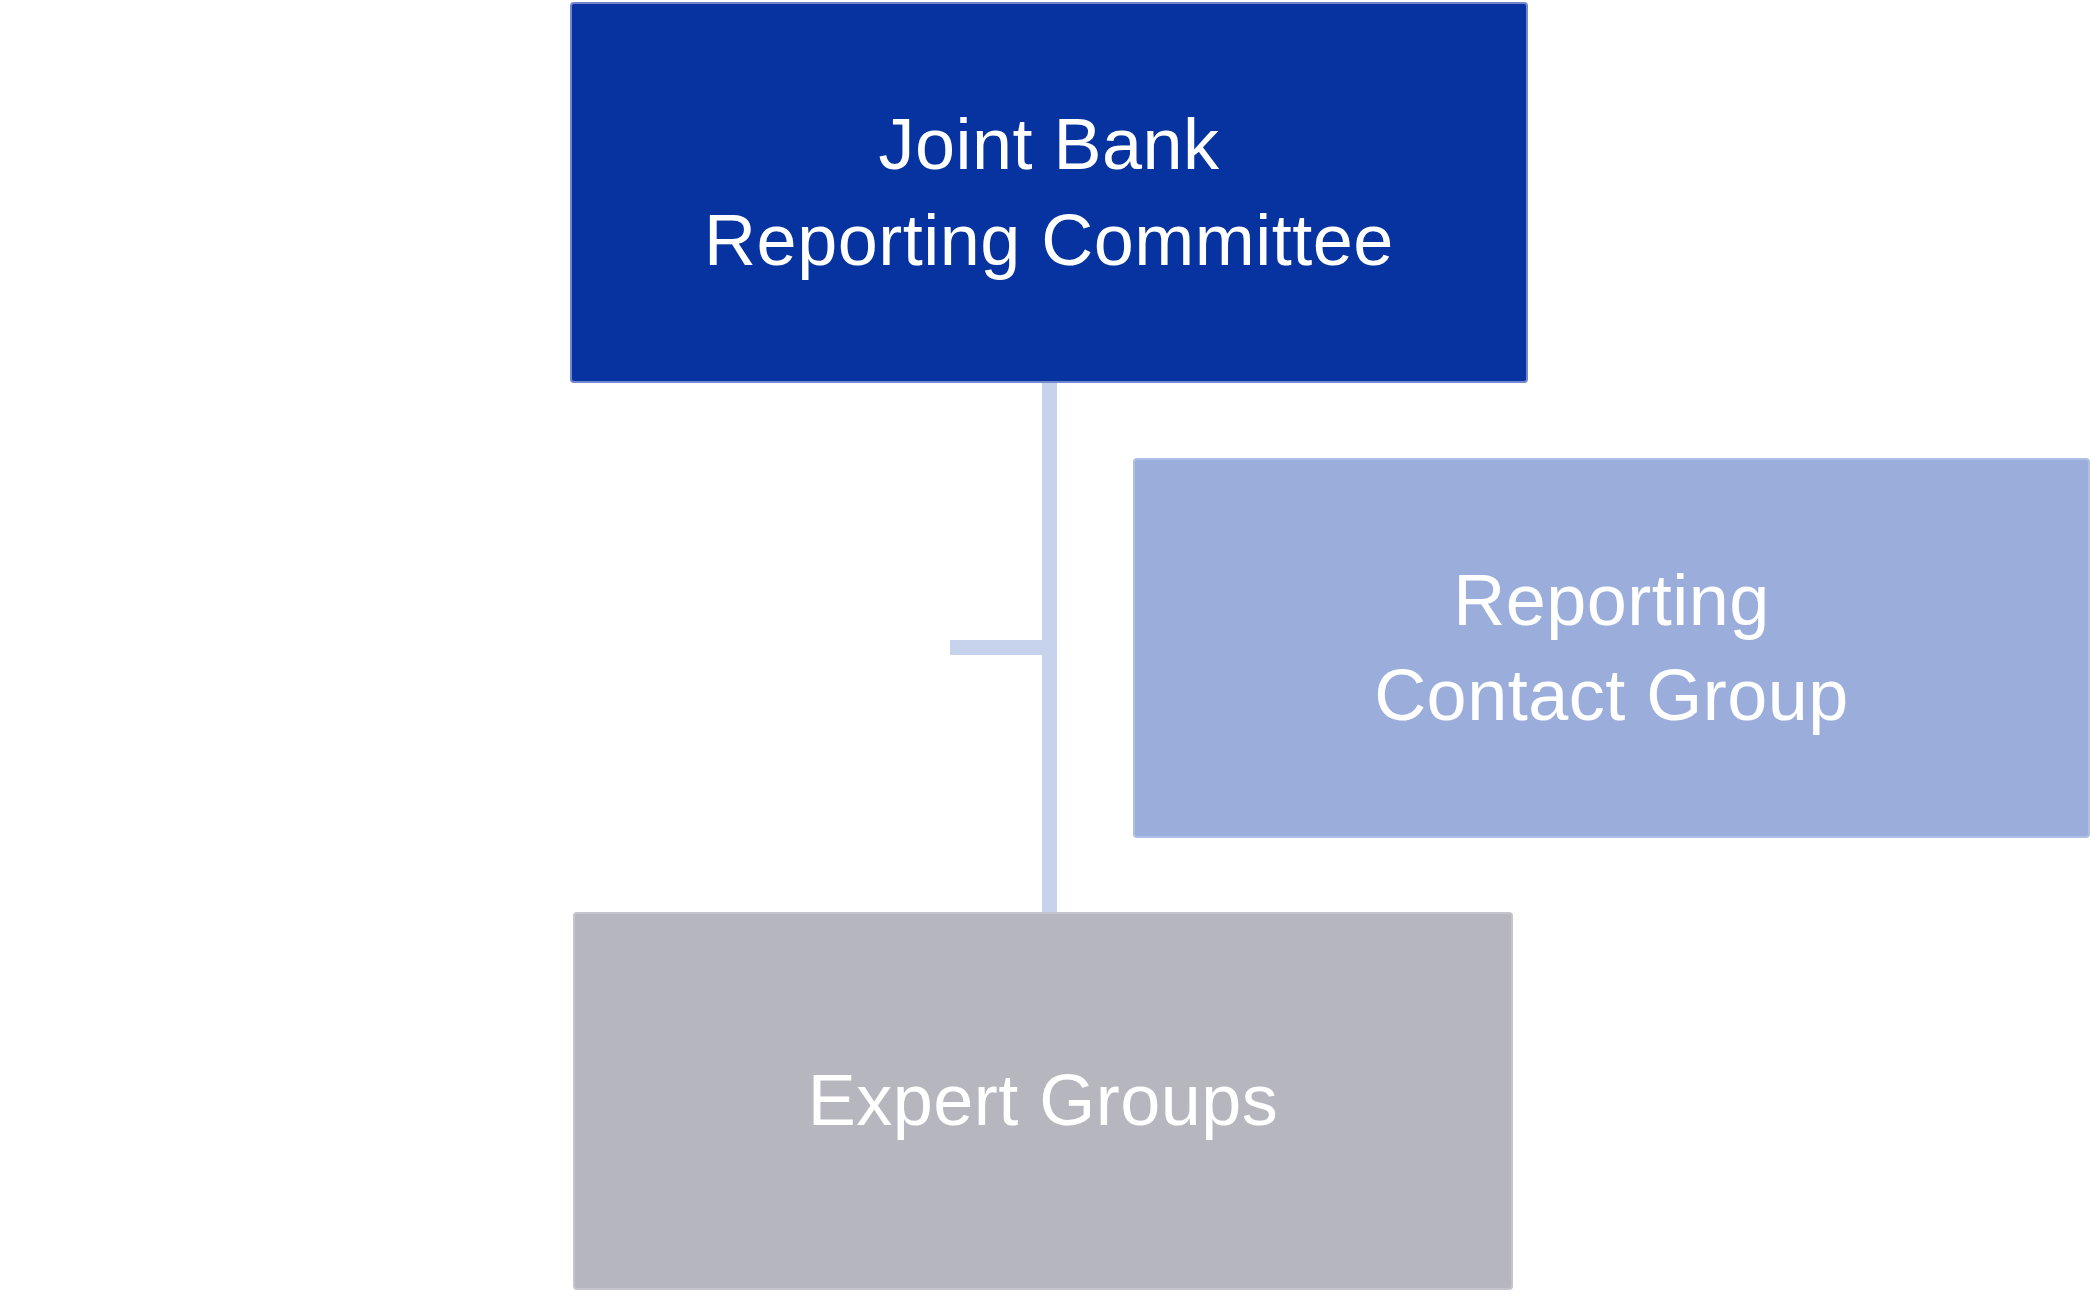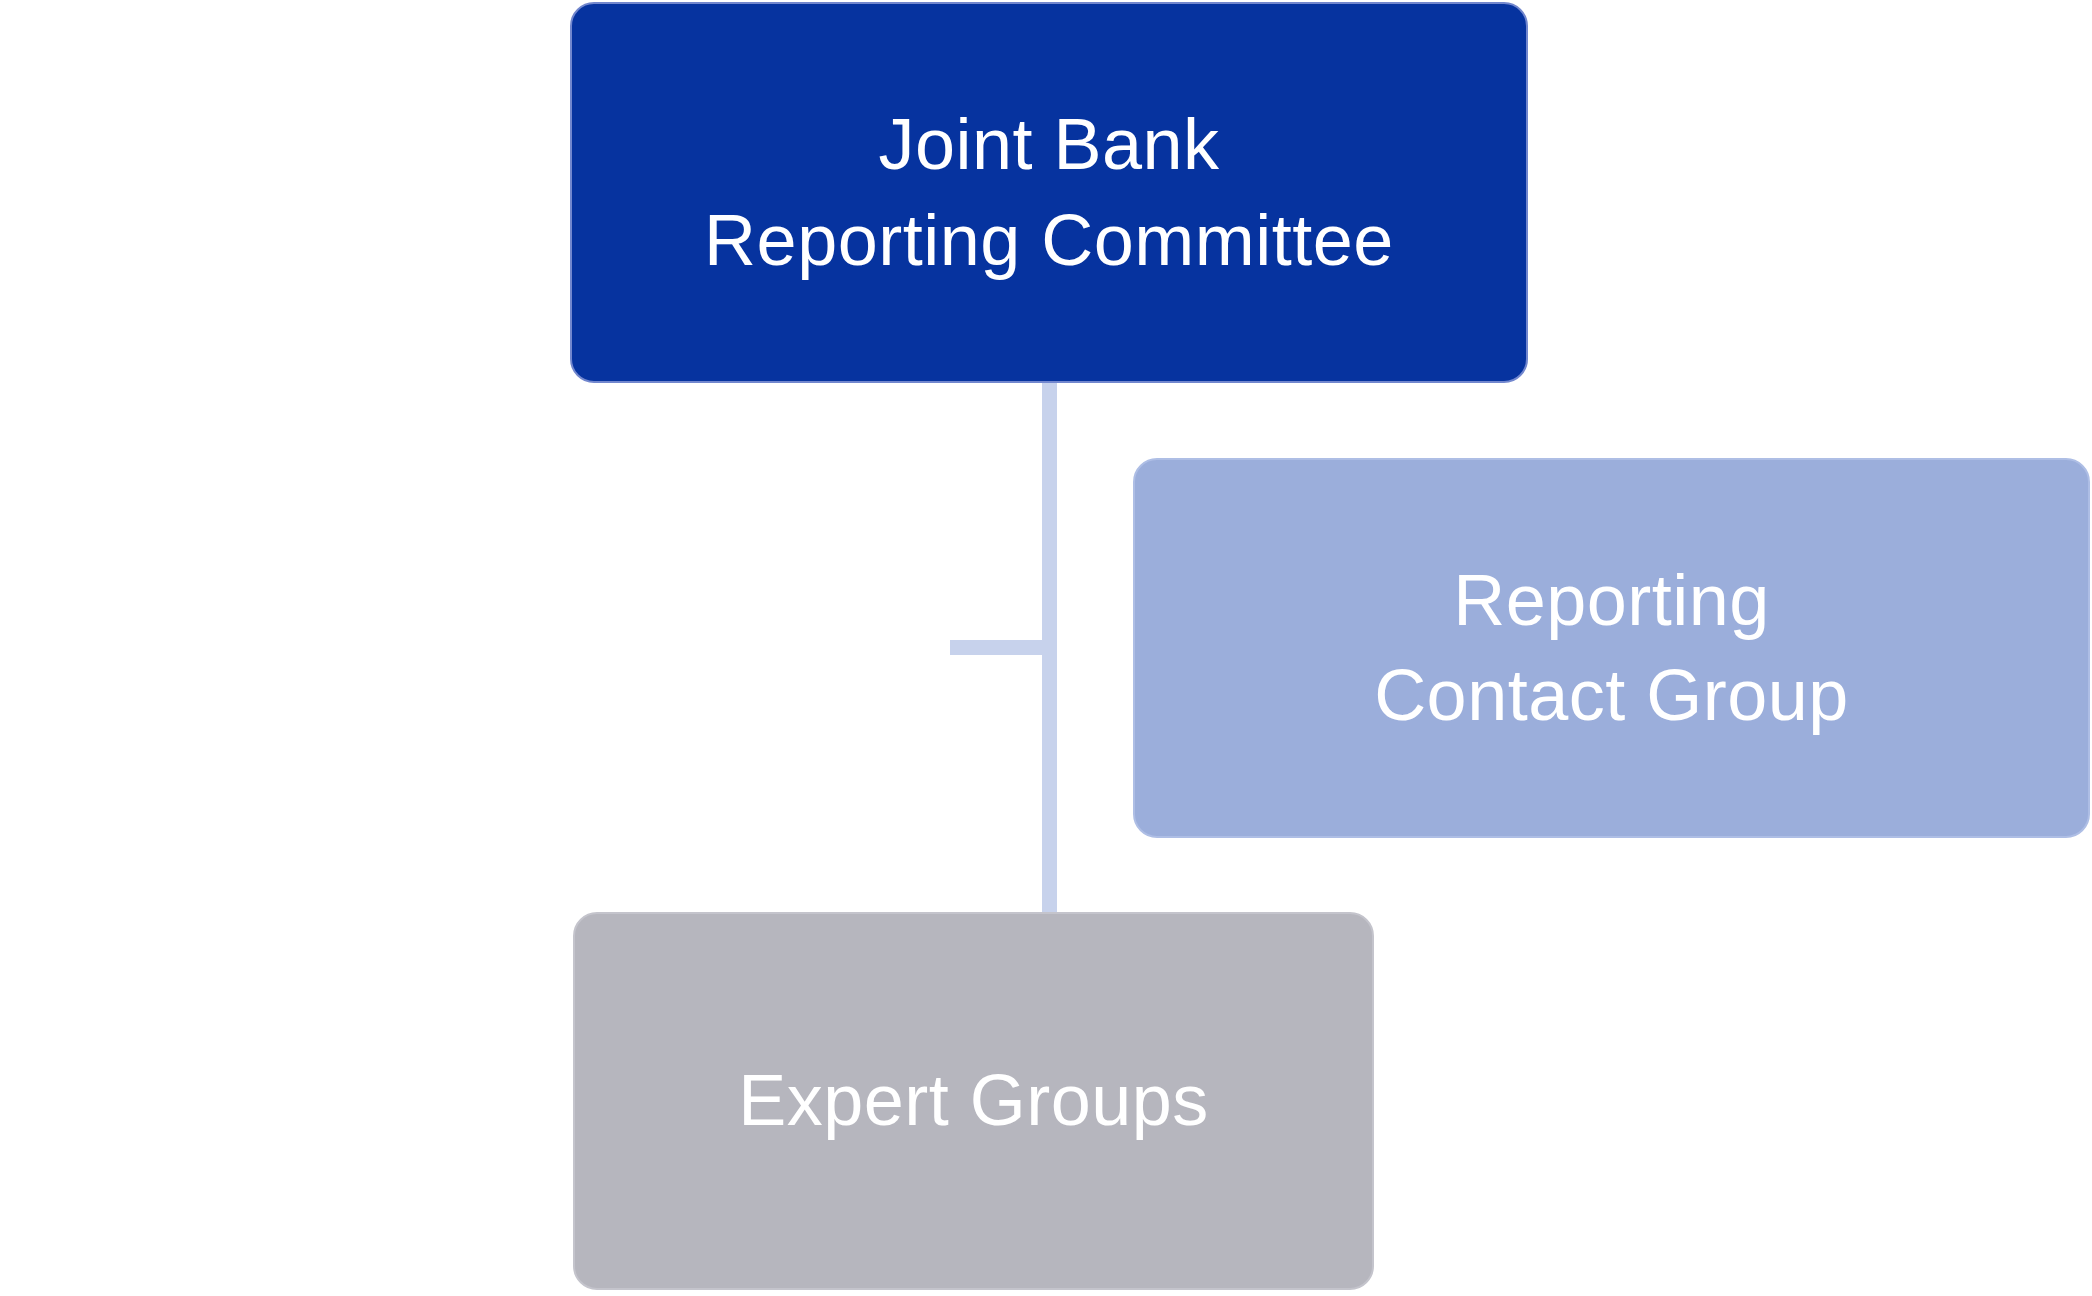--- a/index.html
+++ b/index.html
@@ -28,21 +28,21 @@
   }
   .connector-horizontal {
     left: 950px;
     top: 640px;
     width: 105px;
     height: 15px;
   }
   .node {
     position: absolute;
     z-index: 2;
-    border-radius: 24px;
+    border-radius: 4px;
     display: flex;
     align-items: center;
     justify-content: center;
     text-align: center;
     box-sizing: border-box;
     border: 2px solid transparent;
   }
   .node .label {
     font-size: 72px;
     font-weight: 400;
@@ -65,21 +65,21 @@
   }
   .node-right {
     left: 1133px;
     top: 458px;
     width: 957px;
     height: 380px;
   }
   .node-bottom {
     left: 573px;
     top: 912px;
-    width: 801px;
+    width: 940px;
     height: 378px;
   }
 </style>
 </head>
 <body>
 
 <div class="canvas">
 
   <div class="connector connector-vertical" style="background-color: rgb(199, 210, 236);"></div>
 

